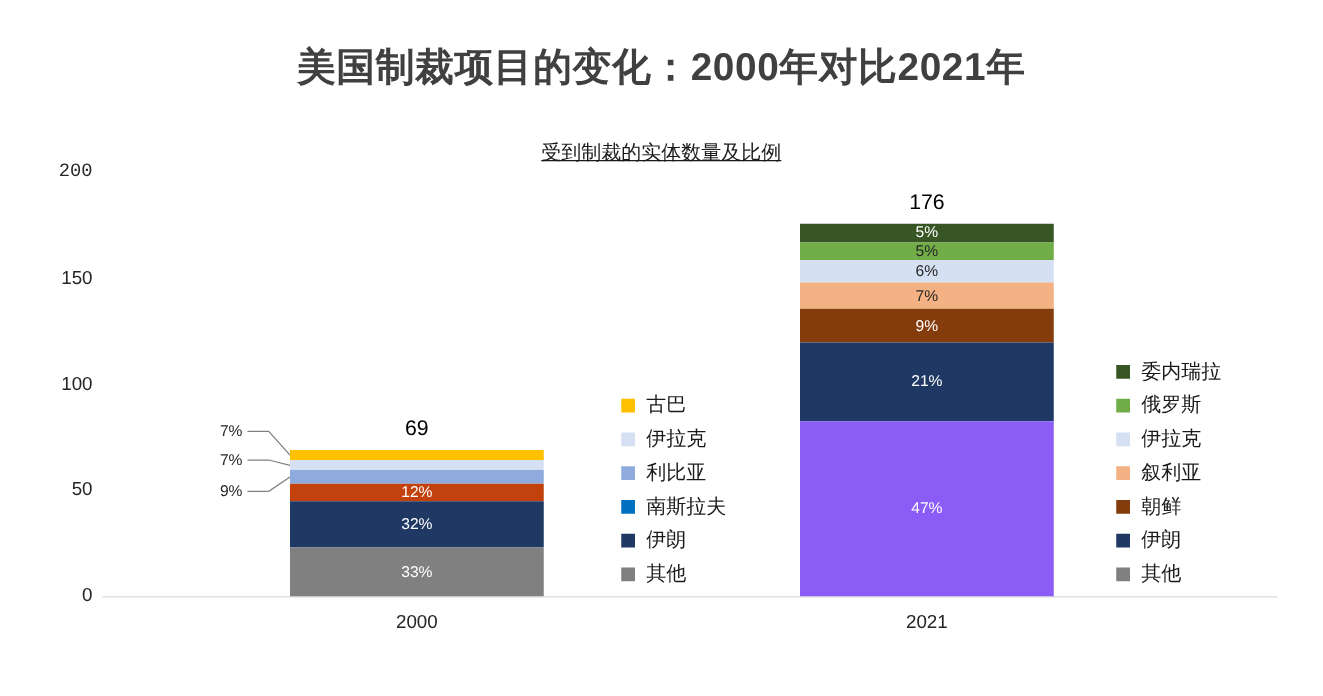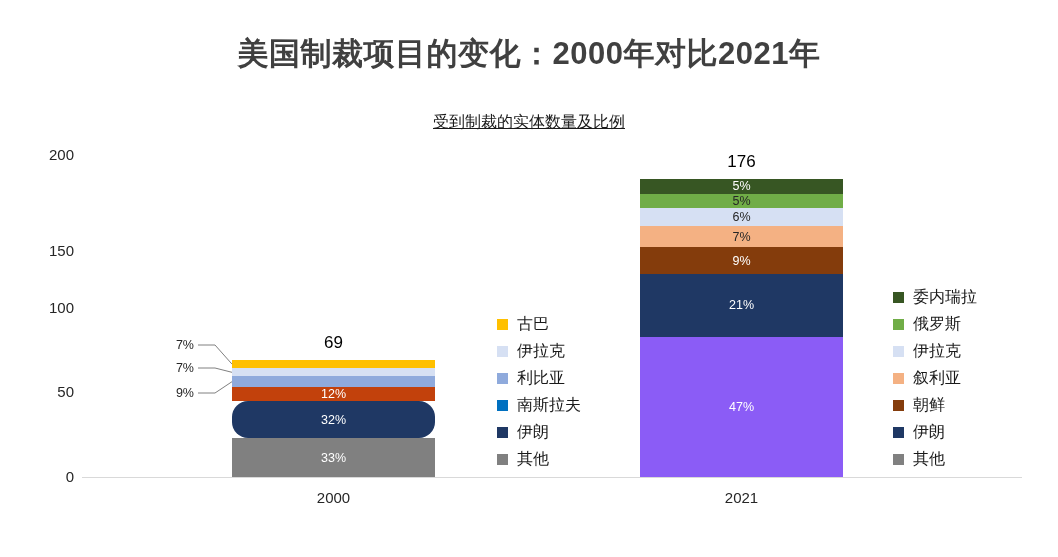--- a/index.html
+++ b/index.html
@@ -153,36 +153,36 @@
 
 <div class="chart-title">美国制裁项目的变化：2000年对比2021年</div>
 <div class="chart-subtitle">受到制裁的实体数量及比例</div>
 
 <div class="plot">
   <div class="axis-line"></div>
   <div id="yticks">
       <div class="ytick" style="left: 22px; top: 469px;">0</div>
       <div class="ytick" style="left: 22px; top: 384.25px;">50</div>
       <div class="ytick" style="left: 22px; top: 299.5px; text-align: right;">100</div>
-      <div class="ytick" style="left: 22px; top: 214.75px; margin-top: 28px;">150</div>
-      <div class="ytick" style="left: 22px; top: 147px;">200</div>
+      <div class="ytick" style="left: 22px; top: 214.75px;">150</div>
+      <div class="ytick" style="left: 22px; top: 130px; font-family: Liberation Mono, monospace;">200</div>
     </div>
   <div id="xticks">
       <div class="xtick" style="left: 232px; width: 203px;">2000</div>
       <div class="xtick" style="left: 640px; width: 203px;">2021</div>
     </div>
   <div id="bars">
       <div class="bar" style="left: 232px; width: 203px; height: 116.955px; top: 360.045px;">
         <div class="seg" style="height: 8.18685px; background: rgb(255, 192, 0);"></div>
         <div class="seg" style="height: 8.18685px; background: rgb(214, 224, 243);"></div>
         <div class="seg" style="height: 10.5259px; background: rgb(143, 170, 220);"></div>
         <div class="seg" style="height: 14px; background: #c2410c;">
           <span class="seg-label light">12%</span>
         </div>
-        <div class="seg" style="height: 37.4256px; background: rgb(31, 56, 100); border-radius: 16px;">
+        <div class="seg" style="height: 37.4256px; background: rgb(31, 56, 100);">
           <span class="seg-label light">32%</span>
         </div>
         <div class="seg" style="height: 38.5951px; background: rgb(128, 128, 128);">
           <span class="seg-label light">33%</span>
         </div>
         <div class="bar-total" style="top: -27px;">69</div>
       </div>
       <div class="bar" style="left: 640px; width: 203px; height: 298.32px; top: 178.68px;">
         <div class="seg" style="height: 14.916px; background: rgb(55, 86, 35);">
           <span class="seg-label light">5%</span>

